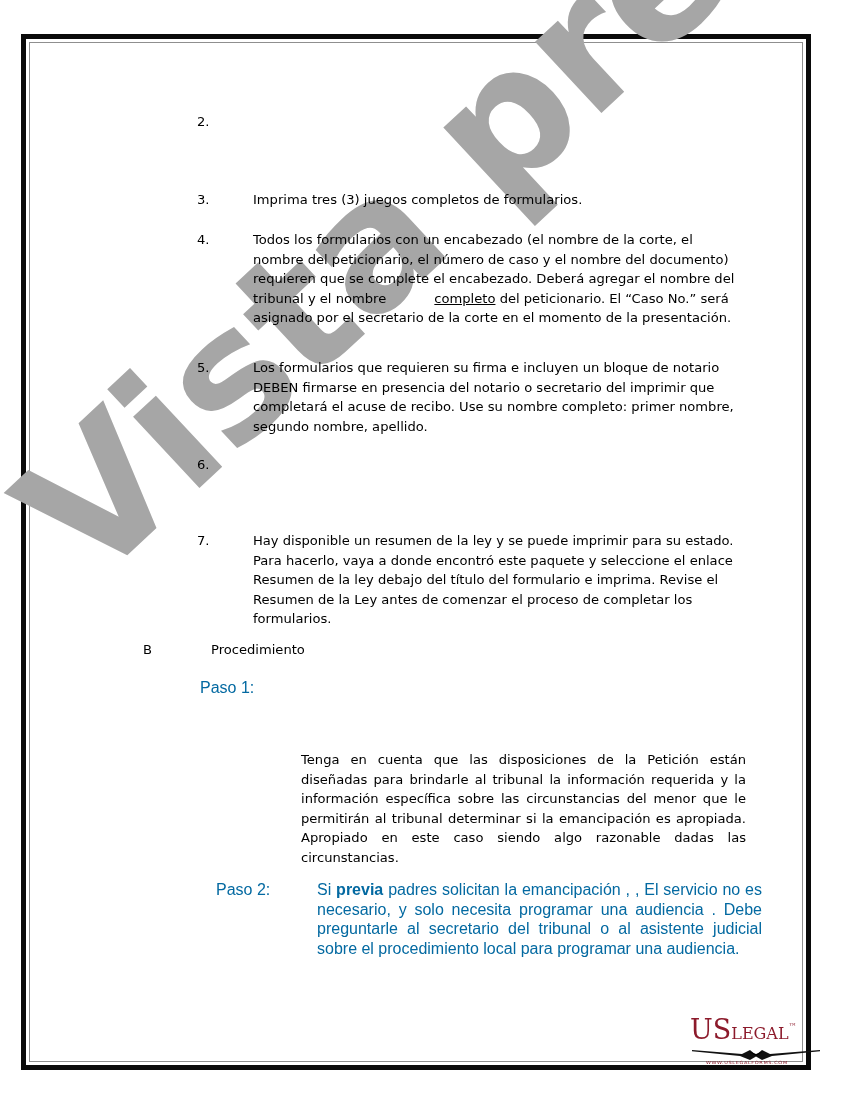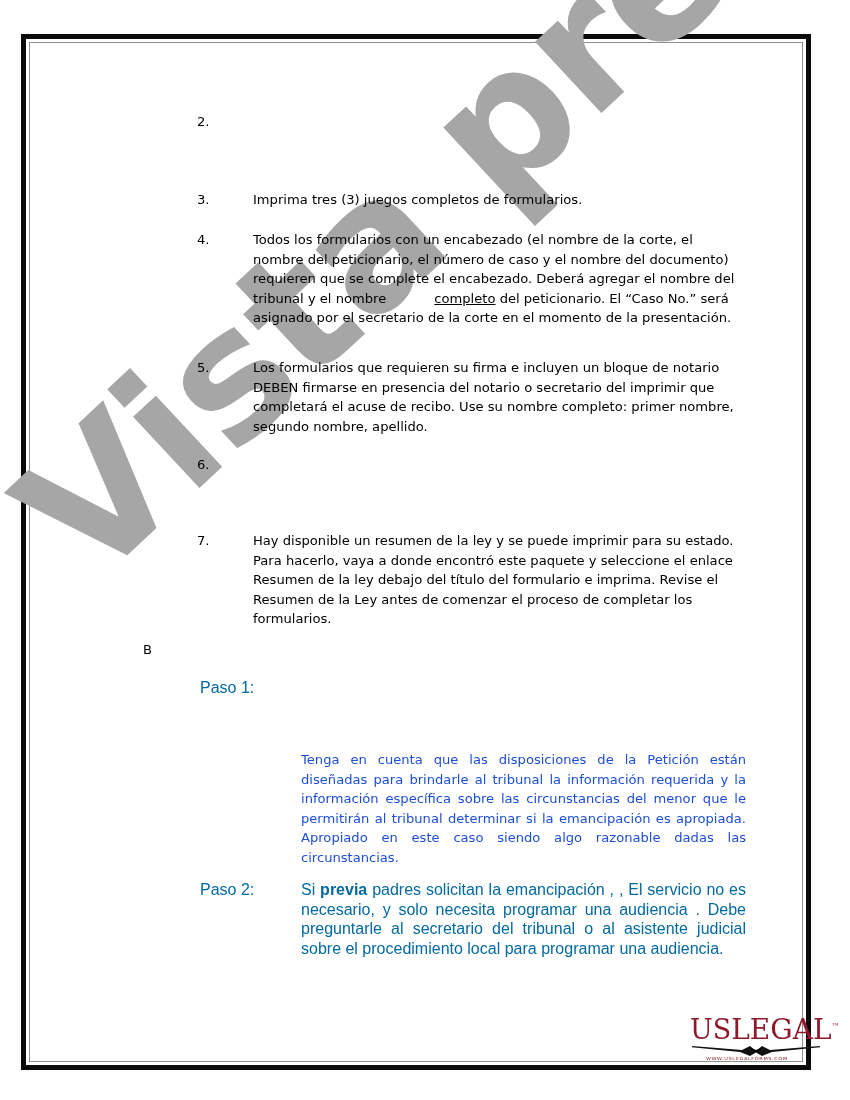--- a/index.html
+++ b/index.html
@@ -130,21 +130,21 @@
     display: block;
     text-align: justify;
     text-justify: inter-word;
   }
 
   .para-justify {
     position: absolute;
     font-family: "DejaVu Sans", sans-serif;
     font-size: 13.1px;
     line-height: 19.6px;
-    color: #1d4ed8;
+    color: #000000;
     text-align: justify;
     text-justify: inter-word;
   }
 
   .u { text-decoration: underline; margin-left: 44px; }
   .b { font-weight: bold; }
 
   
   #logo-block {
     position: absolute;
@@ -155,21 +155,21 @@
   }
   #logo-wordmark {
     font-family: "DejaVu Serif", serif;
     font-size: 27px;
     line-height: 30px;
     color: #8c1a2b;
     letter-spacing: 0px;
     white-space: nowrap;
   }
   #logo-wordmark .small-caps {
-    font-size: 28px;
+    font-size: 16px;
     text-align: center;
   }
   #logo-tm {
     font-size: 8px;
     vertical-align: super;
     color: #8c1a2b;
   }
   #logo-swoosh {
     position: relative;
     width: 128px;
@@ -224,29 +224,30 @@
     <span class="marker">6.</span>
   </div>
 
   <div class="num-item" style="left:197px; top:531px; width:540px;">
     <span class="marker">7.</span>
     <span class="body">Hay disponible un resumen de la ley y se puede imprimir para su estado. Para hacerlo, vaya a donde encontró este paquete y seleccione el enlace Resumen de la ley debajo del título del formulario e imprima. Revise el Resumen de la Ley antes de comenzar el proceso de completar los formularios.</span>
   </div>
 
   <div class="section-head" style="left:143px; top:640px; width:400px;">
     <span class="letter">B</span>
+    <span class="title">Procedimiento</span>
   </div>
 
   <div class="step-item" style="left:200px; top:678px; width:546px;">
     <span class="step-label">Paso 1:</span>
   </div>
 
   <div class="para-justify" style="left:301px; top:750px; width:445px;">Tenga en cuenta que las disposiciones de la Petición están diseñadas para brindarle al tribunal la información requerida y la información específica sobre las circunstancias del menor que le permitirán al tribunal determinar si la emancipación es apropiada. Apropiado en este caso siendo algo razonable dadas las circunstancias.</div>
 
-  <div class="step-item" style="left:200px; top:880px; width:546px;">
+  <div class="step-item" style="left:216px; top:880px; width:546px;">
     <span class="step-label">Paso 2:</span>
     <span class="step-body"><span>Si </span><span class="b">previa</span><span> padres solicitan la emancipación , , El servicio no es necesario, y solo necesita programar una audiencia . Debe preguntarle al secretario del tribunal o al asistente judicial sobre el procedimiento local para programar una audiencia.</span></span>
   </div>
 
 </div>
 
 <div id="logo-block">
   <div id="logo-wordmark"><span>US</span><span class="small-caps">LEGAL</span><span id="logo-tm">™</span></div>
   <div id="logo-swoosh">
     <svg width="128" height="13" viewBox="0 0 128 13" xmlns="http://www.w3.org/2000/svg">

